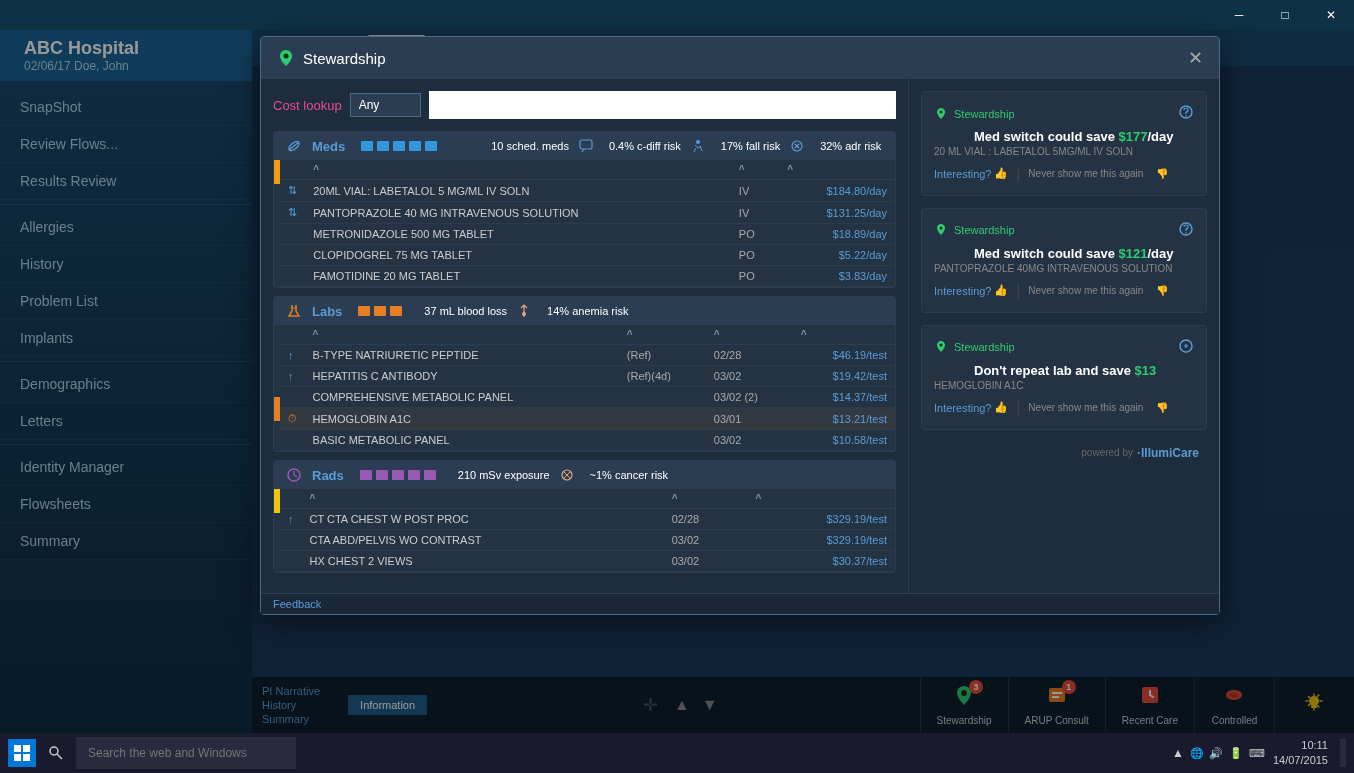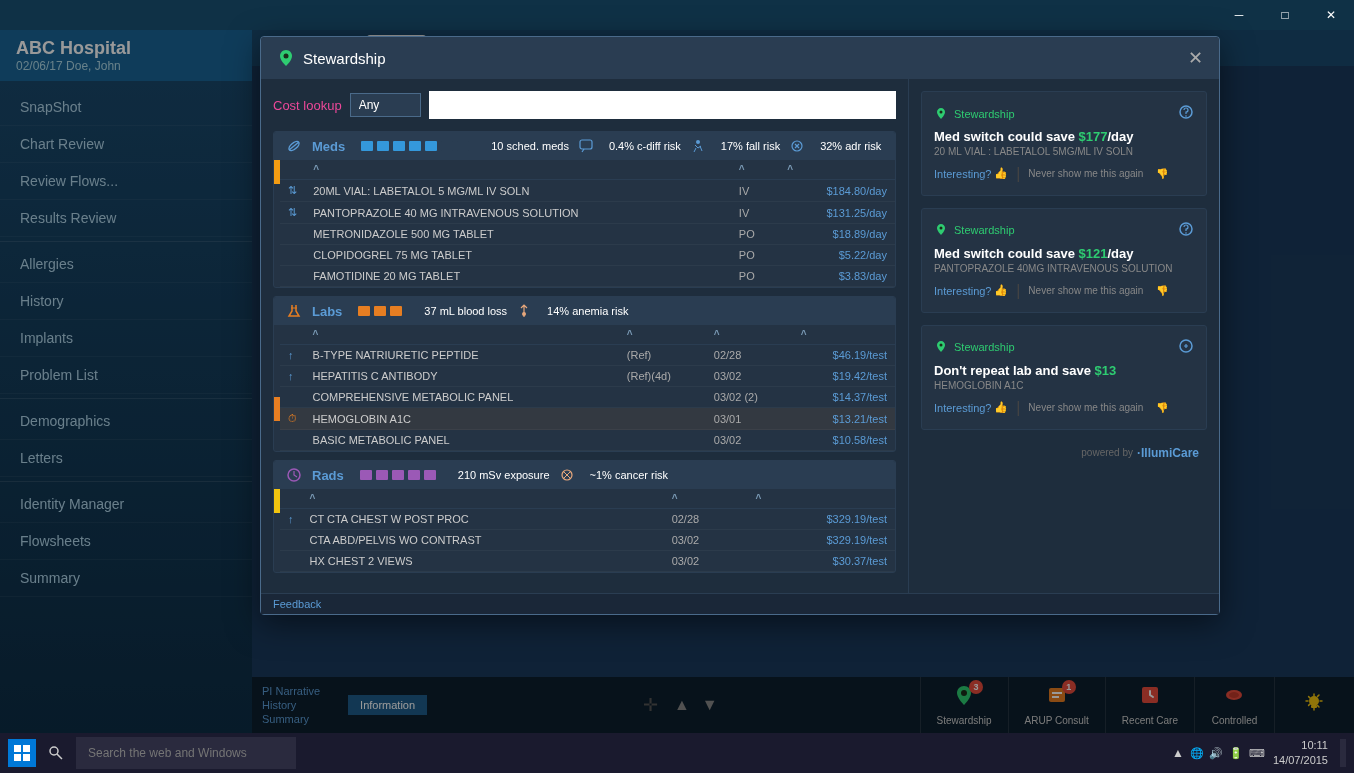--- a/index.html
+++ b/index.html
@@ -18,21 +18,21 @@
     
     .window-controls { position: absolute; top: 0; right: 0; display: flex; z-index: 200; }
     .win-btn { width: 46px; height: 30px; display: flex; align-items: center; justify-content: center; cursor: pointer; color: #fff; font-size: 12px; background: transparent; }
     .win-btn.maximize { background: transparent; }
 
     
     .top-bar { position: absolute; top: 0; left: 0; right: 0; height: 30px; background: #1a5276; display: flex; align-items: center; }
 
     
     .sidebar { position: absolute; top: 30px; left: 0; width: 252px; bottom: 40px; background: linear-gradient(to bottom, #1a4a6e, #0d2d45); display: flex; flex-direction: column; }
-    .sidebar-header { background: #1a6496; padding: 8px 16px; }
+    .sidebar-header { background: #1a6496; padding: 8px 24px; }
     .sidebar-title { color: #fff; font-size: 18px; font-weight: bold; }
     .sidebar-subtitle { color: #add8e6; font-size: 12px; }
     .sidebar-nav { flex: 1; display: flex; flex-direction: column; margin-top: 8px; }
     .sidebar-item { color: #b0d4e8; font-size: 14px; padding: 10px 20px; cursor: pointer; border-bottom: 1px solid rgba(255,255,255,0.05); }
     .sidebar-divider { height: 1px; background: rgba(255,255,255,0.1); margin: 4px 0; }
 
     
     .main-area { position: absolute; top: 30px; left: 252px; right: 0; bottom: 40px; background: #1a3a5c; }
 
     
@@ -86,21 +86,21 @@
     .data-table th { color: #7a9ab5; font-size: 10px; padding: 4px 8px; text-align: left; border-bottom: 1px solid #2a3d52; }
     .data-table td { color: #ccc; font-size: 11px; padding: 4px 8px; border-bottom: 1px solid rgba(255,255,255,0.04); }
     .data-table .icon-cell { color: #5b9bd5; font-size: 11px; width: 20px; }
     .data-table .date-cell { color: #aaa; font-size: 11px; }
     .data-table .price-cell { color: #5b9bd5; font-size: 11px; text-align: right; }
 
     
     .suggestion-card { background: #243344; border: 1px solid #2a3d52; border-radius: 3px; padding: 12px; }
     .suggestion-header { display: flex; align-items: center; gap: 6px; margin-bottom: 6px; }
     .suggestion-brand { color: #2ecc71; font-size: 11px; }
-    .suggestion-title { color: #fff; font-size: 13px; font-weight: bold; line-height: 1.3; }
+    .suggestion-title { color: #fff; font-size: 13px; font-weight: bold; line-height: 1.3; margin-left: 40px; }
     .suggestion-title .amount { color: #2ecc71; }
     .suggestion-detail { color: #888; font-size: 10px; margin-bottom: 8px; }
     .suggestion-footer { display: flex; align-items: center; gap: 8px; }
     .feedback-btn { color: #5b9bd5; font-size: 11px; cursor: pointer; background: none; border: none; display: flex; align-items: center; gap: 3px; }
     .feedback-sep { color: #444; }
     .never-show { color: #888; font-size: 10px; cursor: pointer; display: flex; align-items: center; gap: 13px; }
 
     
     .powered-by { color: #666; font-size: 10px; text-align: right; padding: 4px 8px; display: flex; align-items: center; justify-content: flex-end; gap: 4px; }
     .illumi-logo { color: #5b9bd5; font-size: 12px; font-weight: bold; }
@@ -118,28 +118,27 @@
   </div>
 </div>
 
 <div class="sidebar">
   <div class="sidebar-header">
     <div class="sidebar-title">ABC Hospital</div>
     <div class="sidebar-subtitle">02/06/17  Doe, John</div>
   </div>
   <div class="sidebar-nav">
     <div class="sidebar-item">SnapShot</div>
-    <div class="sidebar-item">Chart Review</div>
     <div class="sidebar-item">Review Flows...</div>
     <div class="sidebar-item">Results Review</div>
     <div class="sidebar-divider"></div>
     <div class="sidebar-item">Allergies</div>
     <div class="sidebar-item">History</div>
+    <div class="sidebar-item">Problem List</div>
     <div class="sidebar-item">Implants</div>
-    <div class="sidebar-item">Problem List</div>
     <div class="sidebar-divider"></div>
     <div class="sidebar-item">Demographics</div>
     <div class="sidebar-item">Letters</div>
     <div class="sidebar-divider"></div>
     <div class="sidebar-item">Identity Manager</div>
     <div class="sidebar-item">Flowsheets</div>
     <div class="sidebar-item">Summary</div>
   </div>
 </div>
 

